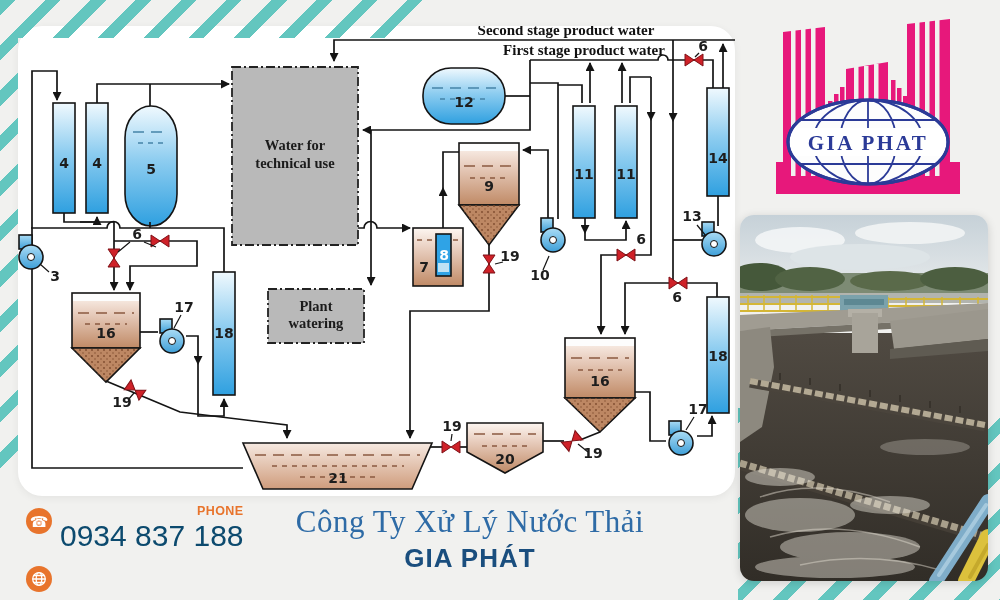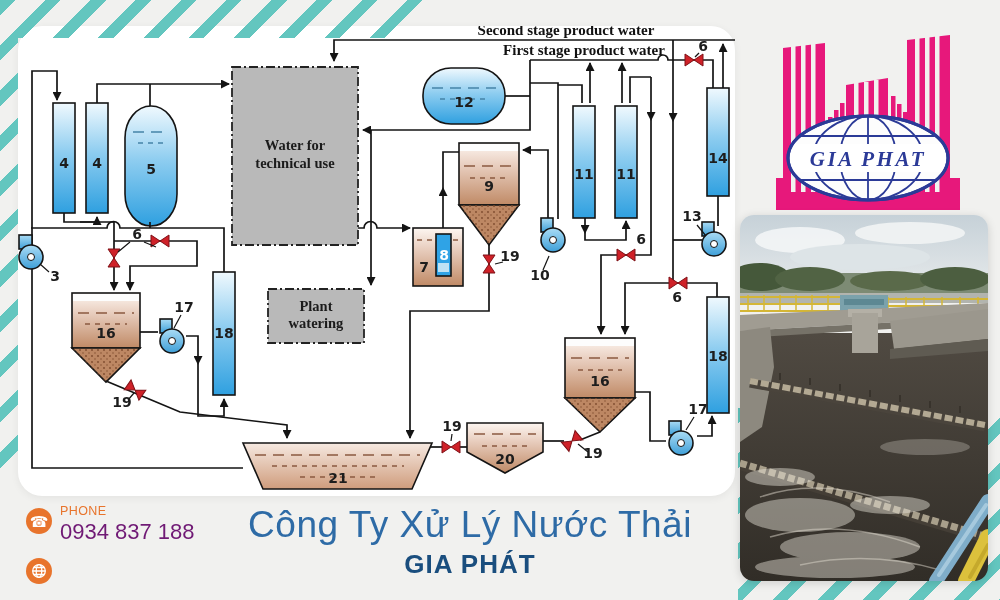--- a/index.html
+++ b/index.html
@@ -4,30 +4,30 @@
 <style>
   html,body{margin:0;padding:0;}
   body{width:1000px;height:600px;overflow:hidden;background:#f1f1ef;font-family:"Liberation Sans",sans-serif;}
   .canvas{position:relative;width:1000px;height:600px;background:#f1f1ef;}
   .stripes{position:absolute;background:repeating-linear-gradient(135deg,#63c6bf 0 11px,rgba(0,0,0,0) 11px 32px);}
   .stripes-tl{left:0;top:0;width:448px;height:480px;z-index:3;
      clip-path:polygon(0 0,448px 0,404px 38px,18px 38px,18px 480px,0 480px);}
   .stripes-br{right:0;bottom:0;width:262px;height:192px;z-index:0;}
   .card{position:absolute;left:18px;top:26px;width:717px;height:470px;background:#ffffff;border-radius:24px;z-index:1;box-shadow:0 2px 8px rgba(0,0,0,.06);}
   .card svg{position:absolute;left:0;top:0;}
-  .logo{position:absolute;left:770px;top:22px;width:196px;height:196px;z-index:2;font-style:italic;}
+  .logo{position:absolute;left:770px;top:6px;width:196px;height:196px;z-index:2;}
   .photo{position:absolute;left:740px;top:215px;width:248px;height:366px;border-radius:14px;overflow:hidden;z-index:2;box-shadow:0 2px 10px rgba(0,0,0,.15);}
   .contact{position:absolute;left:26px;top:504px;z-index:2;}
   .c-row{display:flex;align-items:flex-start;margin-bottom:9px;}
   .c-icon{width:26px;height:26px;border-radius:50%;background:#e8742c;color:#fff;display:flex;align-items:center;justify-content:center;margin-right:8px;margin-top:4px;flex:0 0 26px;}
   .c-icon span{font-size:15px;line-height:1;}
-  .c-label{color:#e8742c;font-weight:normal;font-size:12.5px;letter-spacing:.4px;}
-  .c-value{color:#701a75;font-size:22px;margin-top:1px;}
+  .c-label{color:#e8742c;font-weight:bold;font-size:12.5px;letter-spacing:.4px;text-align:right;}
+  .c-value{color:#0c4a6e;font-size:30px;margin-top:1px;}
   .title-block{position:absolute;left:240px;top:504px;width:460px;text-align:center;z-index:2;}
-  .title-1{color:#2e6ba6;font-size:37px;letter-spacing:.5px;}
+  .title-1{color:#2e6ba6;font-size:31px;letter-spacing:.5px;font-family:Liberation Serif, serif;}
   .title-2{color:#1a4e7e;font-size:26px;font-weight:bold;letter-spacing:1px;margin-top:3px;}
   
   .pline{fill:none;stroke:#141414;stroke-width:1.7px;}
   .leader{fill:none;stroke:#141414;stroke-width:1.2px;}
   .vessel{stroke:#141414;stroke-width:1.6px;}
   .num{font-family:"DejaVu Sans",sans-serif;font-size:14px;font-weight:bold;fill:#1d1d1d;text-anchor:middle;}
   .num-w{fill:#ffffff;}
   .annot{font-family:"Liberation Serif",serif;font-size:15px;font-weight:bold;fill:#111;text-anchor:middle;}
   .boxtxt{font-family:"Liberation Serif",serif;font-size:14.5px;font-weight:bold;fill:#1b1b1b;text-anchor:middle;}
   .valve{fill:#cf2128;stroke:#7e1116;stroke-width:1px;}

